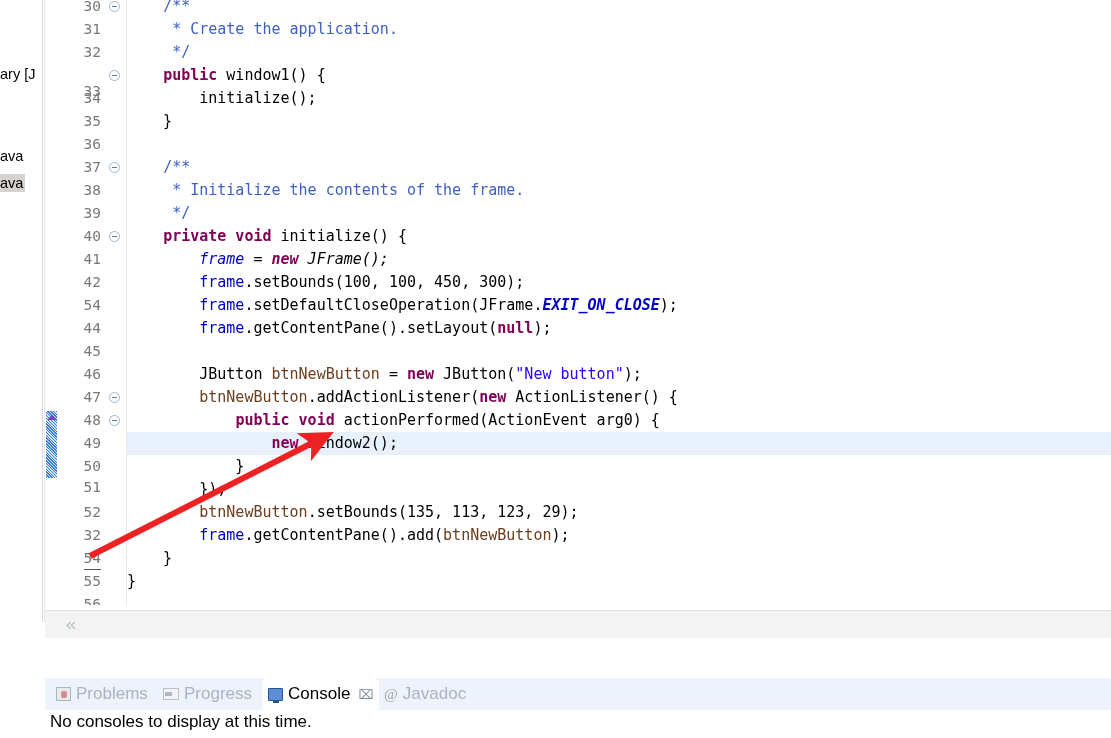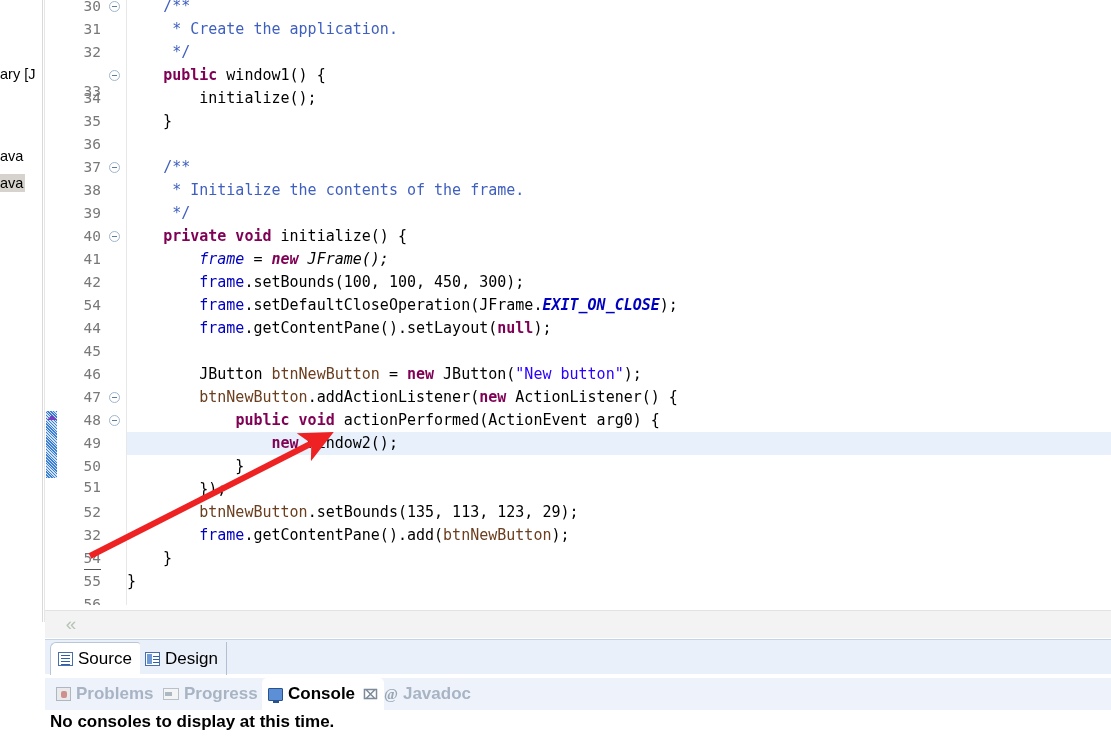--- a/index.html
+++ b/index.html
@@ -156,21 +156,20 @@
   }
   .icon-dsg:after {
     content:""; position:absolute; left:7px; top:3px; width:6px; height:1px;
     background:#2f5fa8; box-shadow:0 3px 0 #2f5fa8, 0 6px 0 #2f5fa8;
   }
 
   
   .bottom-view {
     position:absolute; left:45px; top:678px; width:1066px; height:60px;
     background:#ffffff;
-    font-weight:bold;
   }
   .bv-tabbar {
     position:absolute; left:0; top:0; width:1066px; height:32px;
     background:#eef3fb;
   }
   .bv-tab {
     position:absolute; top:0; height:32px;
     display:flex; align-items:center; gap:5px; padding:0 6px;
     font-family:"Liberation Sans", sans-serif; font-size:17px;
     color:#a8b4c4;
@@ -303,30 +302,20 @@
         <div class="code-line" style="top: 547px;"><span class="tok-plain">    }</span></div>
         <div class="code-line" style="top: 570px;"><span class="tok-plain">}</span></div>
         <div class="code-line" style="top: 593px;"><span class="tok-plain"></span></div>
       </div>
   </div>
 
   <div class="hscroll-top-strip"></div>
   <div class="hscroll"></div>
   <div class="hscroll-left-btn">«</div>
 
-  <div class="srcdesign">
-      <div class="sd-tab active" style="left: 5px;">
-        <span class="icon-src"></span>
-        <span>Source</span>
-      </div>
-      <div class="sd-tab inactive" style="left: 93px;">
-        <span class="icon-dsg"></span>
-        <span>Design</span>
-      </div>
-    </div>
 
   <div class="bottom-view">
     <div class="bv-tabbar">
         <div class="bv-tab" style="left: 5px;">
           <span class="ico-problems"></span>
           <span>Problems</span>
         </div>
         <div class="bv-tab" style="left: 112px;">
           <span class="ico-progress"></span>
           <span>Progress</span>

